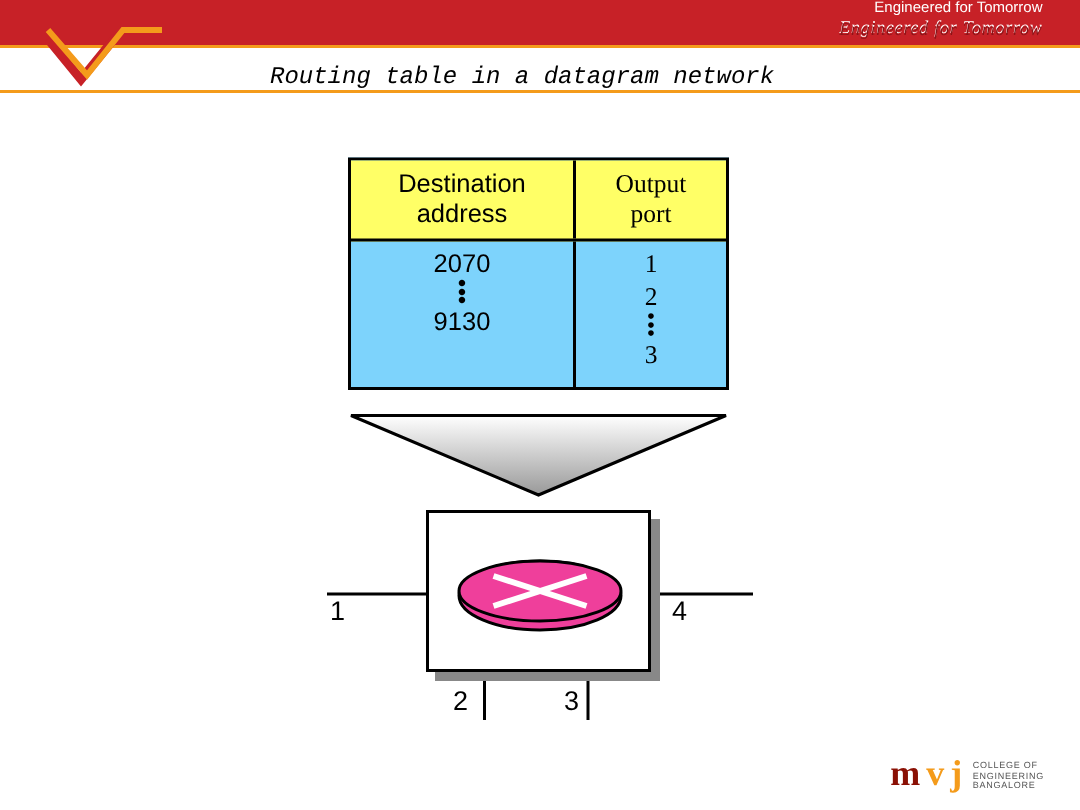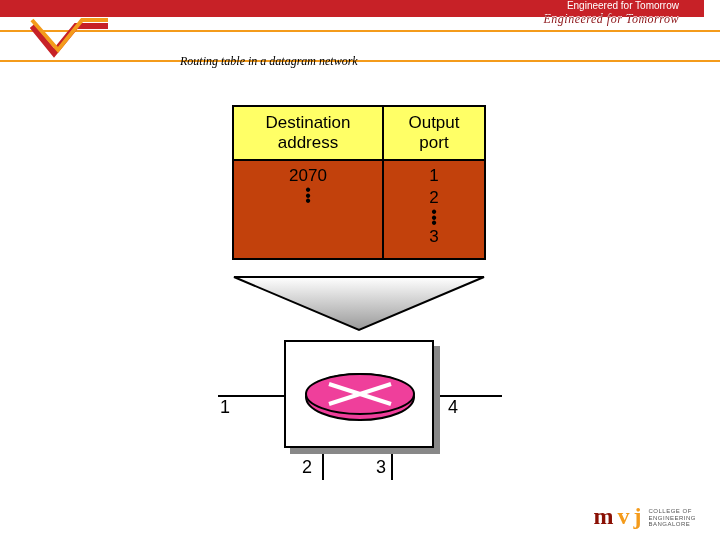--- a/index.html
+++ b/index.html
@@ -1,41 +1,41 @@
 <!DOCTYPE html>
 <html><head>
 <meta charset="utf-8">
 <style>
   * { box-sizing: border-box; margin: 0; padding: 0; }
   body { width: 720px; height: 540px; background: #fff; font-family: Arial, sans-serif; position: relative; overflow: hidden; }
 
   
-  .banner { position: absolute; top: 0; left: 0; right: 16px; height: 17px; background: #c72127; }
+  .banner { position: absolute; top: 0; left: 0; right: 0; height: 30px; background: #c72127; }
   .banner-text-top { position: absolute; right: 25px; top: 0px; color: #fff; font-size: 10px; }
   .banner-text-bottom { position: absolute; right: 25px; top: 12px; font-family: "Times New Roman", serif; font-style: italic; color: #8c1418; font-size: 12px; text-shadow: 0 -1px 0 #fff; letter-spacing: 0.5px; }
   .orange-line { position: absolute; top: 30px; left: 0; right: 0; height: 2px; background: #f49b1b; }
   .bottom-line { position: absolute; top: 60px; left: 0; right: 0; height: 2px; background: #f49b1b; }
 
   
   .chevron { position: absolute; top: 18px; left: 30px; width: 80px; height: 40px; }
   .chevron svg { width: 80px; height: 50px; }
 
   
-  .title { position: absolute; top: 54px; left: 180px; font-family: Liberation Serif, serif; font-style: italic; font-size: 12px; color: #000; }
+  .title { position: absolute; top: 42px; left: 180px; font-family: Liberation Mono, monospace; font-style: italic; font-size: 16px; color: #000; }
 
   
   .diagram { position: absolute; top: 105px; left: 218px; width: 284px; height: 370px; }
 
   
-  .tbl { position: absolute; top: 0; left: 14px; width: 254px; border: 2px solid #000; background: #c2410c; }
+  .tbl { position: absolute; top: 0; left: 14px; width: 254px; border: 2px solid #000; background: #7dd3fc; }
   .tbl-row { display: flex; }
   .tbl-head { background: #ffff66; border-bottom: 2px solid #000; }
   .tbl-cell { padding: 6px 4px; text-align: center; font-size: 17px; }
   .cell-left { width: 60%; border-right: 2px solid #000; }
-  .cell-right { width: 40%; }
+  .cell-right { width: 40%; font-family: Liberation Serif, serif; }
   .tbl-body .tbl-cell { padding: 4px 4px 10px 4px; }
   .val-line { display: block; line-height: 1.3; }
   .vdots { display: block; font-size: 16px; line-height: 0.35; letter-spacing: 0; }
 
   
   .tri { position: absolute; top: 170px; left: 14px; width: 254px; height: 60px; }
   .tri svg { width: 254px; height: 60px; display: block; }
 
   
   .router { position: absolute; top: 235px; left: 66px; width: 150px; height: 108px; }
@@ -82,20 +82,21 @@
         <span style="display:inline-block; width:100px;">Destination address</span>
       </div>
       <div class="tbl-cell cell-right">
         <span style="display:inline-block; width:60px;">Output port</span>
       </div>
     </div>
     <div class="tbl-row tbl-body">
       <div class="tbl-cell cell-left">
         <span class="val-line">2070</span>
         <span class="vdots">•<br>•<br>•</span>
+        <span class="val-line">9130</span>
       </div>
       <div class="tbl-cell cell-right">
         <span class="val-line">1</span>
         <span class="val-line">2</span>
         <span class="vdots">•<br>•<br>•</span>
         <span class="val-line">3</span>
       </div>
     </div>
   </div>
 

